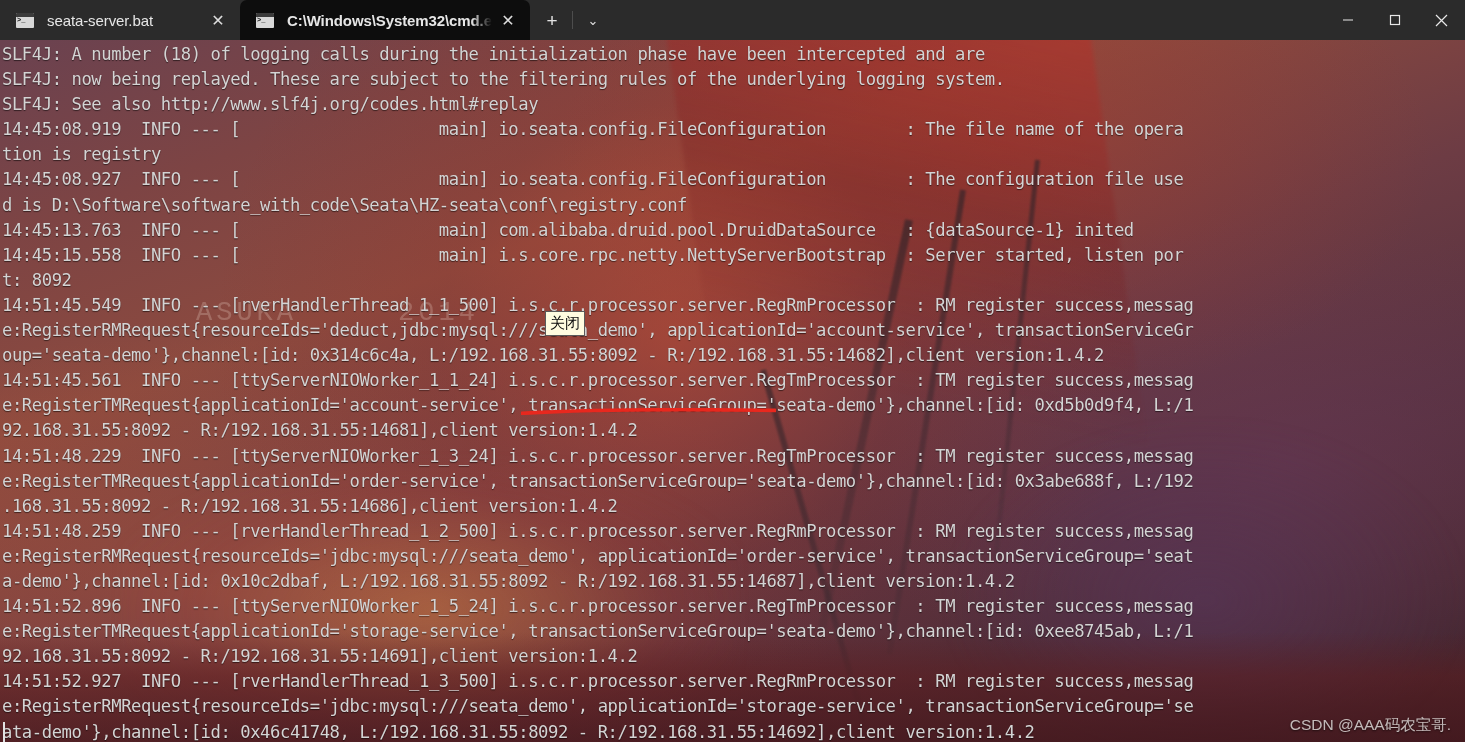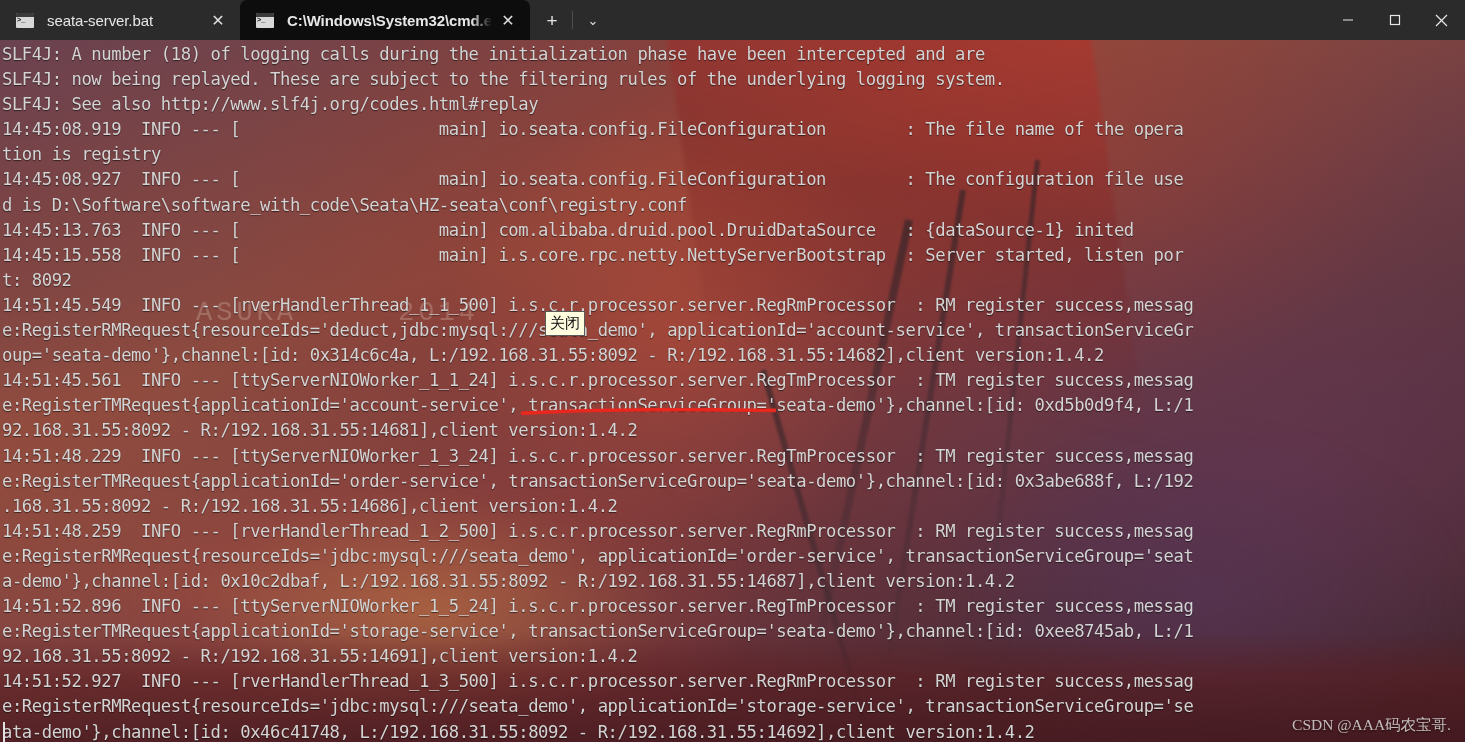--- a/index.html
+++ b/index.html
@@ -265,21 +265,21 @@
     white-space: nowrap;
     margin-left: 12px;
   }
 
   
   .csdn {
     position: absolute;
     right: 14px;
     bottom: 6px;
     color: rgba(232,228,226,0.80);
-    font-family: Liberation Serif, serif;
+    font-family: Liberation Sans, sans-serif;
     font-size: 15.5px;
     z-index: 30;
     text-shadow: 0 1px 2px rgba(0,0,0,0.6);
     white-space: nowrap;
   }
 </style>
 </head>
 <body>
 
 <div id="app">

